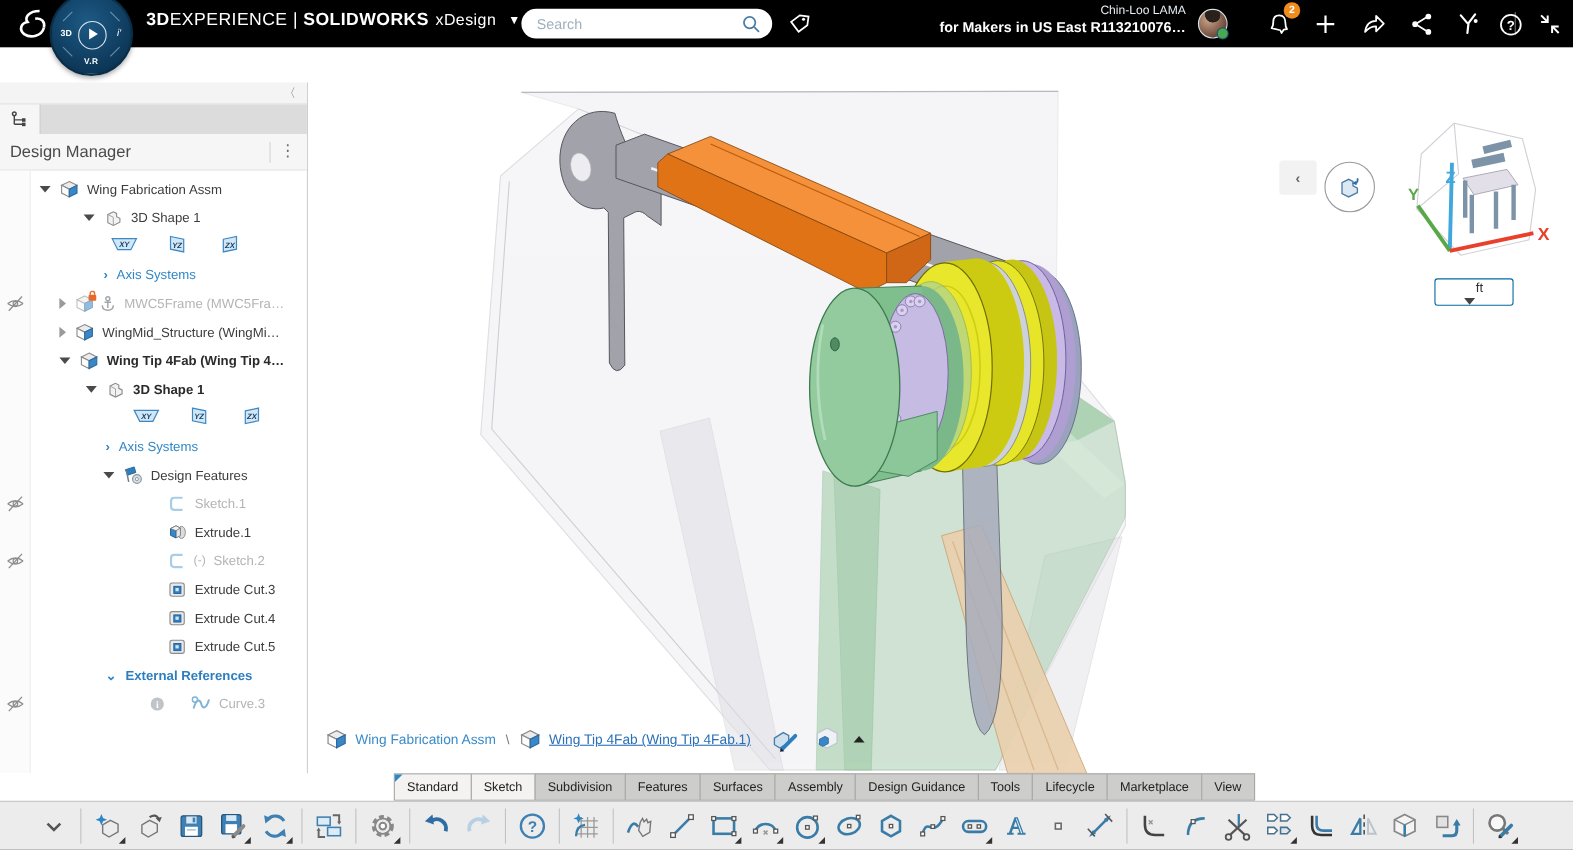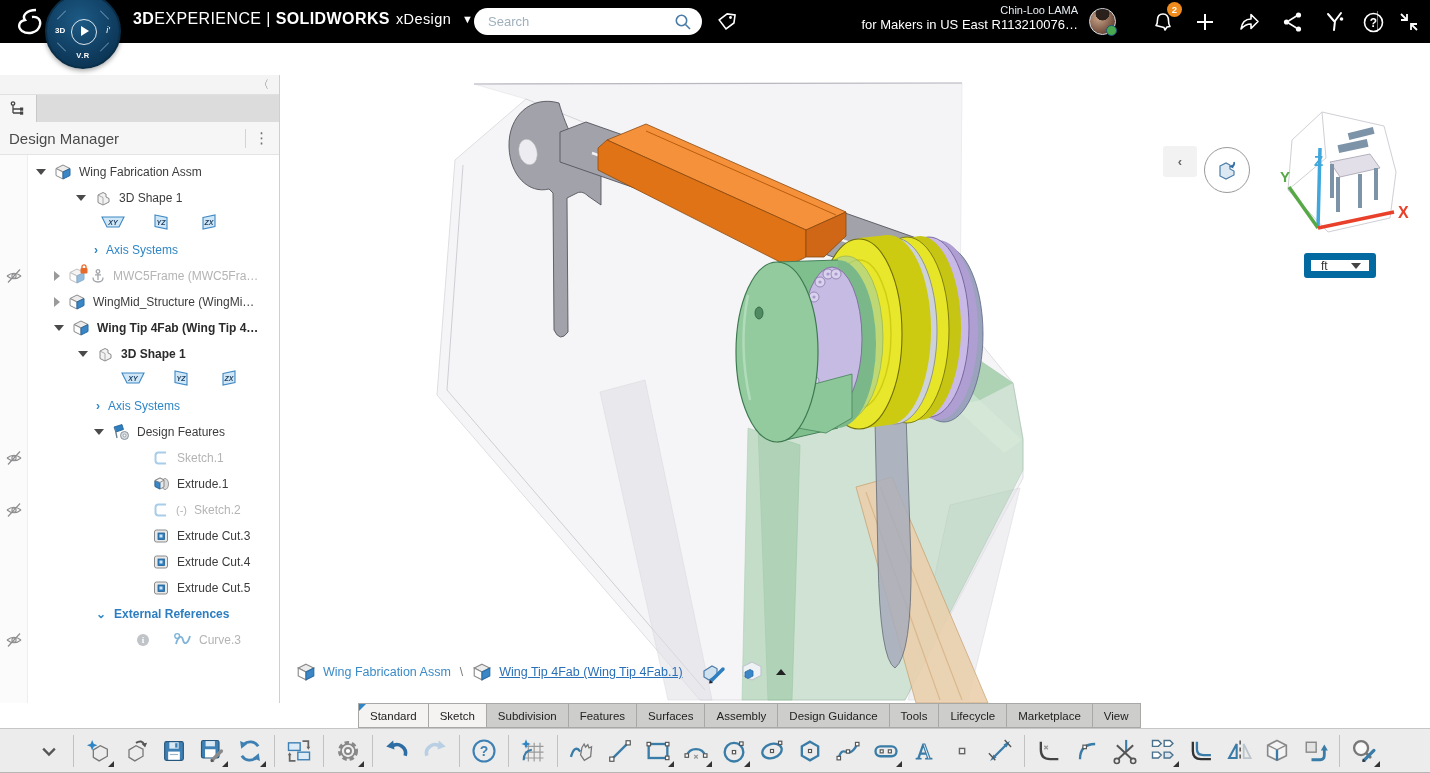--- a/index.html
+++ b/index.html
@@ -16,21 +16,21 @@
   #brand .lt { font-weight:300; }
   #brand .app { font-size:14.5px; margin-left:6px; }
   #brand .chev { font-size:11px; margin-left:6px; position:relative; top:-1px; }
   #searchbox { position:absolute; left:474px; top:8px; width:228px; height:27px;
     background:#fff; border-radius:14px; display:flex; align-items:center; padding:0 10px 0 14px; }
   #searchbox input { border:none; outline:none; flex:1; font-size:13px; color:#345;
     background:transparent; font-family:"Liberation Sans",sans-serif; }
   #searchbox input::placeholder { color:#9fb0bd; }
   #platform { position:absolute; right:352px; top:3px; text-align:right; line-height:1.3; }
   #platform .nm { font-size:11px; font-weight:300; color:#e8eef3; }
-  #platform .pl { font-size:13px; font-weight:normal; }
+  #platform .pl { font-size:13px; font-weight:bold; }
   #avatar { position:absolute; right:314px; top:8px; width:27px; height:27px; border-radius:50%;
     background:radial-gradient(circle at 35% 35%, #caa58a, #6d4a3a 70%, #3c2a22);
     border:1px solid #d8e2ea; }
   #avatar .hair{ position:absolute; inset:0; border-radius:50%;
     background:radial-gradient(circle at 50% 18%, #2b211c 28%, transparent 30%); }
   #avatar .st { position:absolute; right:-2px; bottom:-2px; width:11px; height:11px;
     border-radius:50%; background:#49a94e; border:1.5px solid #1e5478; }
   .tb-ic { position:absolute; top:7px; width:30px; height:30px; display:flex;
     align-items:center; justify-content:center; cursor:pointer; }
   .tb-ic svg { display:block; }
@@ -109,21 +109,21 @@
 
   
   #btn-back { position:absolute; left:1163px; top:146px; width:34px; height:31px; background:#f2f2f2;
     border-radius:3px; display:flex; align-items:center; justify-content:center; font-size:13px;
     color:#666; cursor:pointer; z-index:25; font-weight:bold; }
   #btn-iso { position:absolute; left:1204px; top:147px; width:46px; height:46px; border-radius:50%;
     border:1.5px solid #9a9a9a; background:#fff; display:flex; align-items:center; justify-content:center;
     cursor:pointer; z-index:25; }
   #viewcube { position:absolute; left:1262px; top:100px; z-index:24; }
   #unitbox { position:absolute; left:1304px; top:253px; width:72px; height:25px; background:#fff;
-    border:7px solid #0369a1; border-radius:3px; display:flex; align-items:center; z-index:25; cursor:pointer; }
+    border:1px solid #0369a1; border-radius:3px; display:flex; align-items:center; z-index:25; cursor:pointer;flex-direction:column; }
   #unitbox .uv { font-size:12px; color:#333; margin-left:10px; flex:1; }
   #unitbox .ud { width:0; height:0; border-left:5px solid transparent; border-right:5px solid transparent;
     border-top:6px solid #444; margin-right:8px; }
 
   
   #tabbar { position:absolute; left:358px; top:703px; height:25px; display:flex; z-index:30; }
   .tab { height:25px; padding:0 11px; font-size:11.5px; color:#222; background:#cdcdcb;
     border:1px solid #a8a8a6; margin-right:-1px; display:flex; align-items:center; cursor:pointer;
     position:relative; white-space:nowrap; }
   .tab.light { background:#f4f3f1; }

